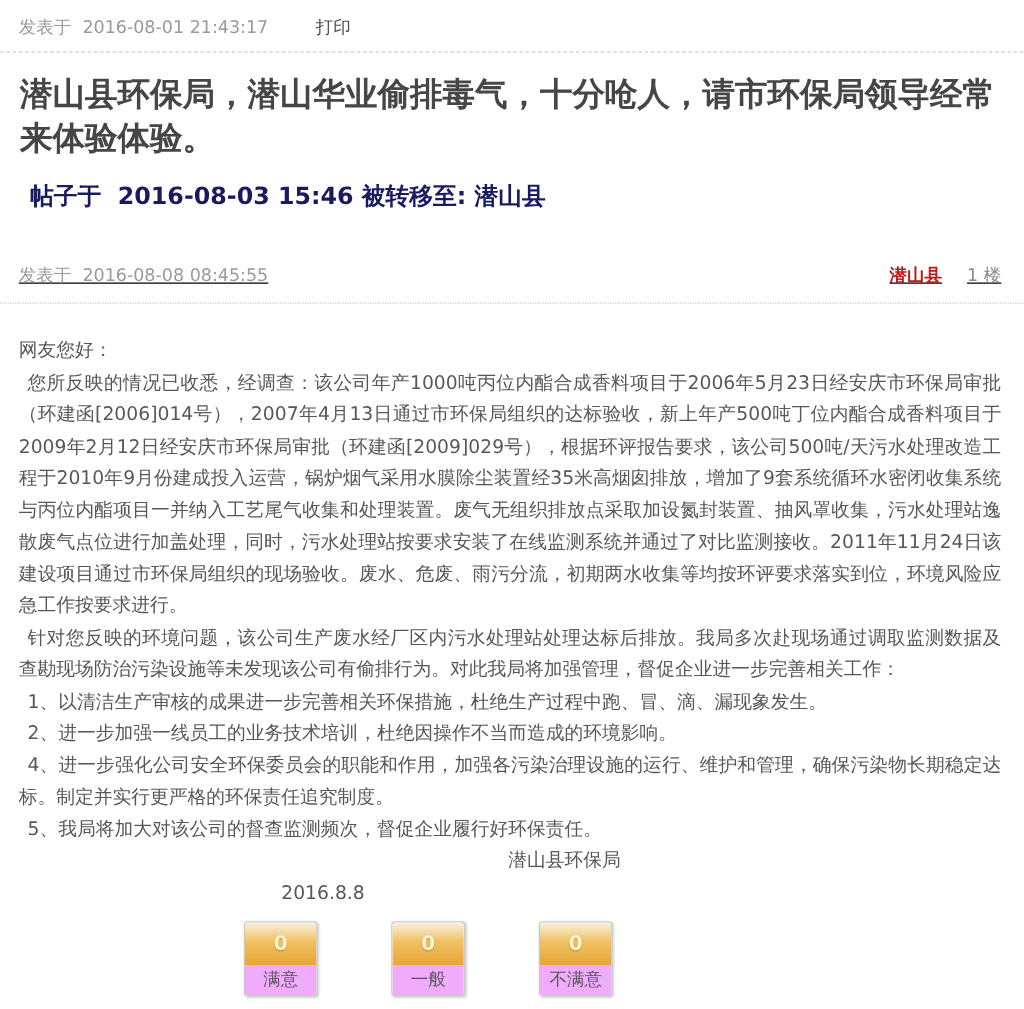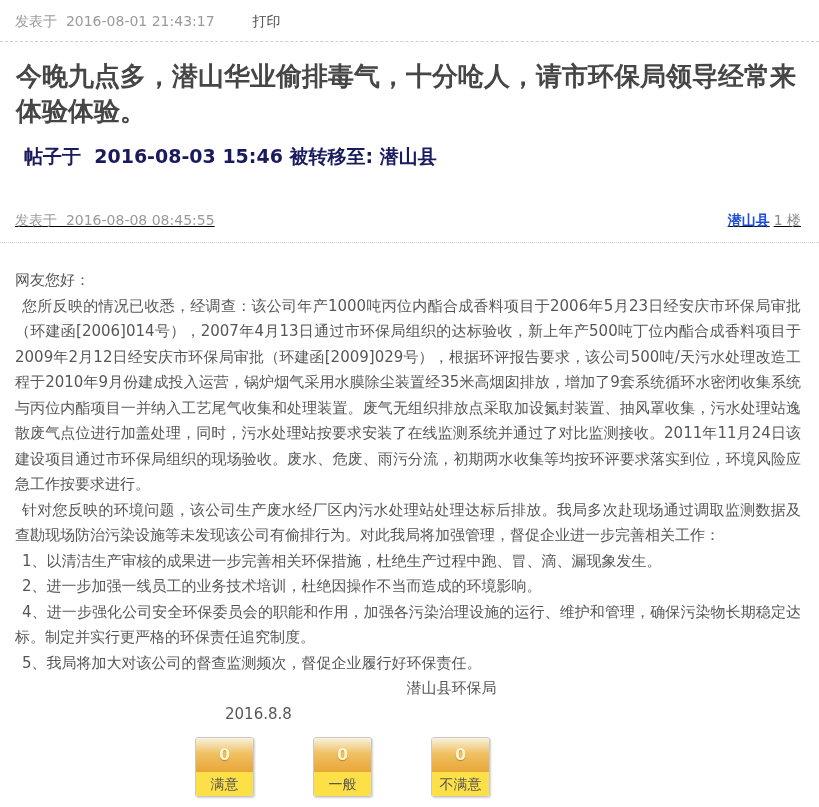--- a/index.html
+++ b/index.html
@@ -35,22 +35,22 @@
   .reply-header {
     display: flex; justify-content: space-between; align-items: baseline;
     margin-top: 42px;
     padding: 0 18px 12px 15px;
     border-bottom: 1px dotted #cccccc;
     font-size: 14px;
     text-decoration: underline;
   }
   .reply-time { color: #9a9a9a; white-space: pre; }
   .reply-meta { display: flex; align-items: baseline; }
-  .reply-author { color: #1d4ed8; font-weight: bold; cursor: pointer; }
-  .reply-floor { color: #8a8a8a; margin-left: 4px; white-space: pre; }
+  .reply-author { color: #b91c1c; font-weight: bold; cursor: pointer; }
+  .reply-floor { color: #8a8a8a; margin-left: 20px; white-space: pre; }
   .reply-body {
     padding: 25px 18px 0 15px;
     font-size: 15px; color: #575757;
     line-height: 25.5px;
     text-align: justify;
   }
   .reply-body .para { text-indent: 7px; }
   .reply-body .greeting { text-indent: 0; }
   .sig-line { margin-left: 87px; text-align: center; }
   .date-line { margin-left: 210px; text-align: left; }
@@ -65,34 +65,34 @@
     padding: 0; cursor: pointer; font-family: inherit;
   }
   .rating-count {
     display: block; height: 34px; line-height: 34px;
     font-size: 16px; font-weight: bold; color: #fdf3cf;
     text-shadow: 0 1px 1px rgba(140,90,0,0.55);
     background: linear-gradient(to bottom, #f8f2de 0%, #f0c163 45%, #e8a637 100%);
   }
   .rating-label {
     display: block; height: 24px; line-height: 25px;
-    font-size: 14px; color: #555555; background: #fde047;
+    font-size: 14px; color: #555555; background: #f0abfc;
   }
 </style>
 </head>
 <body>
 
 <div>
 
   <div class="top-bar">
     <span class="top-time">发表于  2016-08-01 21:43:17</span>
     <button class="print-btn">打印</button>
   </div>
 
-  <h1 class="post-title">今晚九点多，潜山华业偷排毒气，十分呛人，请市环保局领导经常来体验体验。</h1>
+  <h1 class="post-title">潜山县环保局，潜山华业偷排毒气，十分呛人，请市环保局领导经常来体验体验。</h1>
 
   <div class="transfer-notice">帖子于  2016-08-03 15:46 被转移至: 潜山县</div>
 
   <div class="reply-header">
     <span class="reply-time">发表于  2016-08-08 08:45:55</span>
     <span class="reply-meta">
       <span class="reply-author">潜山县</span>
       <span class="reply-floor">1 楼</span>
     </span>
   </div>

